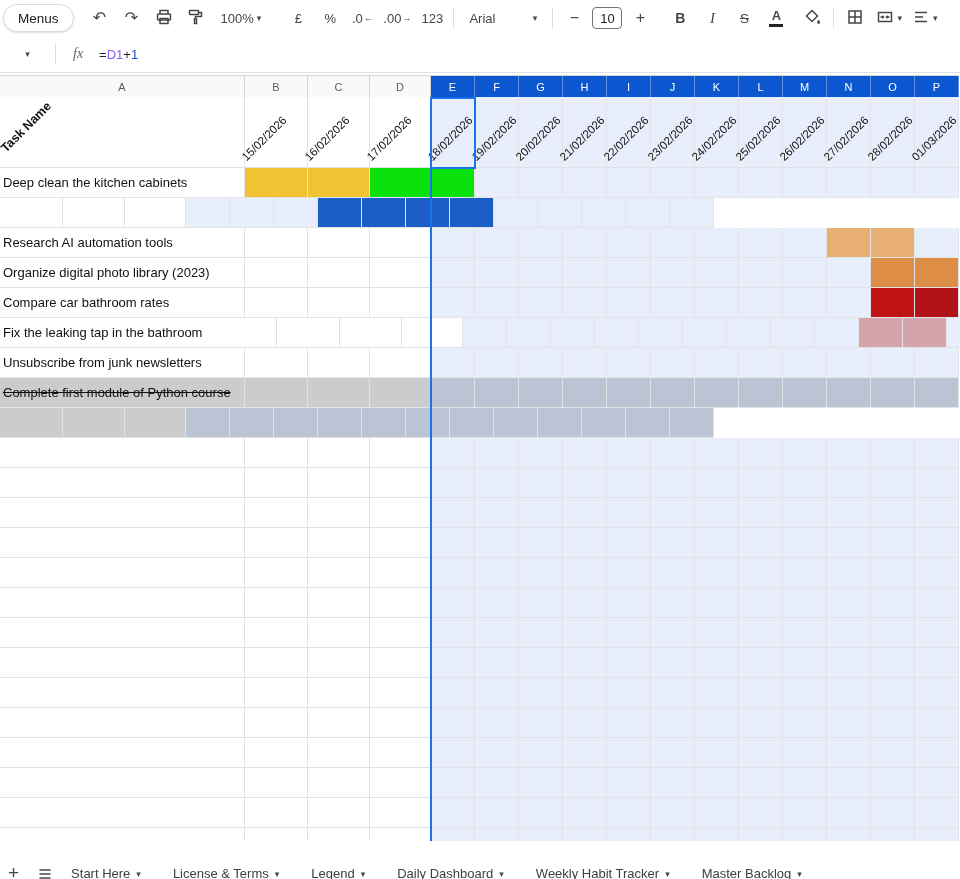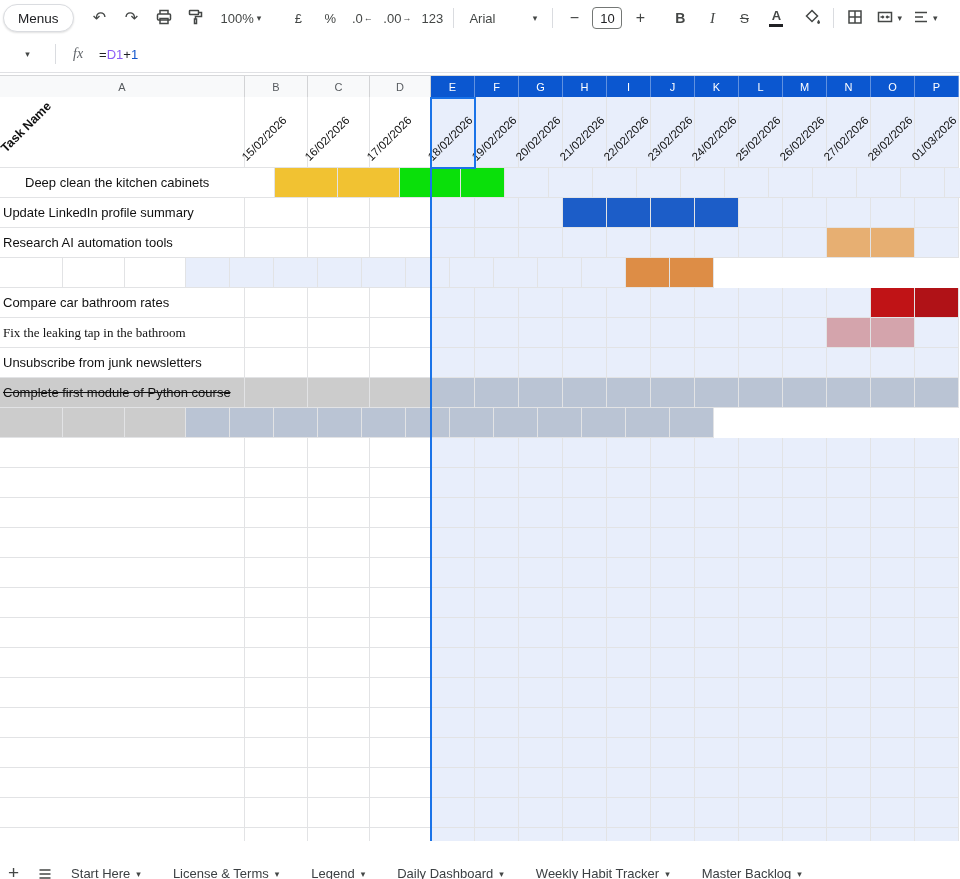--- a/index.html
+++ b/index.html
@@ -264,43 +264,40 @@
         <span class="rot">27/02/2026</span>
       </div>
       <div class="cell selcol" style="width: 44px;">
         <span class="rot">28/02/2026</span>
       </div>
       <div class="cell selcol" style="width: 44px;">
         <span class="rot">01/03/2026</span>
       </div>
     </div>
     <div class="g-row datarow">
-      <div class="cell" style="width: 275px; padding-left: 22px;">
+      <div class="cell" style="width: 245px;">
         <span class="tasktext">Deep clean the kitchen cabinets</span>
       </div>
       <div class="cell" style="width: 63px; background: rgb(241, 194, 50);"></div>
       <div class="cell" style="width: 62px; background: rgb(241, 194, 50);"></div>
       <div class="cell" style="width: 61px; background: rgb(10, 224, 10);"></div>
       <div class="cell" style="width: 44px; background: rgb(10, 224, 10);"></div>
       <div class="cell" style="width: 44px; background: rgb(232, 238, 251);"></div>
       <div class="cell" style="width: 44px; background: rgb(232, 238, 251);"></div>
       <div class="cell" style="width: 44px; background: rgb(232, 238, 251);"></div>
       <div class="cell" style="width: 44px; background: rgb(232, 238, 251);"></div>
       <div class="cell" style="width: 44px; background: rgb(232, 238, 251);"></div>
       <div class="cell" style="width: 44px; background: rgb(232, 238, 251);"></div>
       <div class="cell" style="width: 44px; background: rgb(232, 238, 251);"></div>
       <div class="cell" style="width: 44px; background: rgb(232, 238, 251);"></div>
       <div class="cell" style="width: 44px; background: rgb(232, 238, 251);"></div>
       <div class="cell" style="width: 44px; background: rgb(232, 238, 251);"></div>
       <div class="cell" style="width: 44px; background: rgb(232, 238, 251);"></div>
     </div>
     <div class="g-row datarow">
-      <div class="cell" style="width: 245px;">
-        <span class="tasktext">Update LinkedIn profile summary</span>
-      </div>
       <div class="cell" style="width: 63px;"></div>
       <div class="cell" style="width: 62px;"></div>
       <div class="cell" style="width: 61px;"></div>
       <div class="cell" style="width: 44px; background: rgb(232, 238, 251);"></div>
       <div class="cell" style="width: 44px; background: rgb(232, 238, 251);"></div>
       <div class="cell" style="width: 44px; background: rgb(232, 238, 251);"></div>
       <div class="cell" style="width: 44px; background: rgb(28, 93, 200);"></div>
       <div class="cell" style="width: 44px; background: rgb(28, 93, 200);"></div>
       <div class="cell" style="width: 44px; background: rgb(28, 93, 200);"></div>
       <div class="cell" style="width: 44px; background: rgb(28, 93, 200);"></div>
@@ -324,20 +321,23 @@
       <div class="cell" style="width: 44px; background: rgb(232, 238, 251);"></div>
       <div class="cell" style="width: 44px; background: rgb(232, 238, 251);"></div>
       <div class="cell" style="width: 44px; background: rgb(232, 238, 251);"></div>
       <div class="cell" style="width: 44px; background: rgb(232, 238, 251);"></div>
       <div class="cell" style="width: 44px; background: rgb(232, 238, 251);"></div>
       <div class="cell" style="width: 44px; background: rgb(231, 175, 114);"></div>
       <div class="cell" style="width: 44px; background: rgb(231, 175, 114);"></div>
       <div class="cell" style="width: 44px; background: rgb(232, 238, 251);"></div>
     </div>
     <div class="g-row datarow">
+      <div class="cell" style="width: 245px;">
+        <span class="tasktext">Organize digital photo library (2023)</span>
+      </div>
       <div class="cell" style="width: 63px;"></div>
       <div class="cell" style="width: 62px;"></div>
       <div class="cell" style="width: 61px;"></div>
       <div class="cell" style="width: 44px; background: rgb(232, 238, 251);"></div>
       <div class="cell" style="width: 44px; background: rgb(232, 238, 251);"></div>
       <div class="cell" style="width: 44px; background: rgb(232, 238, 251);"></div>
       <div class="cell" style="width: 44px; background: rgb(232, 238, 251);"></div>
       <div class="cell" style="width: 44px; background: rgb(232, 238, 251);"></div>
       <div class="cell" style="width: 44px; background: rgb(232, 238, 251);"></div>
       <div class="cell" style="width: 44px; background: rgb(232, 238, 251);"></div>
@@ -361,21 +361,21 @@
       <div class="cell" style="width: 44px; background: rgb(232, 238, 251);"></div>
       <div class="cell" style="width: 44px; background: rgb(232, 238, 251);"></div>
       <div class="cell" style="width: 44px; background: rgb(232, 238, 251);"></div>
       <div class="cell" style="width: 44px; background: rgb(232, 238, 251);"></div>
       <div class="cell" style="width: 44px; background: rgb(232, 238, 251);"></div>
       <div class="cell" style="width: 44px; background: rgb(232, 238, 251);"></div>
       <div class="cell" style="width: 44px; background: rgb(192, 19, 22);"></div>
       <div class="cell" style="width: 44px; background: rgb(176, 18, 23);"></div>
     </div>
     <div class="g-row datarow">
-      <div class="cell" style="width: 245px; font-family: Liberation Serif, serif;">
+      <div class="cell" style="width: 277px;">
         <span class="tasktext">Fix the leaking tap in the bathroom</span>
       </div>
       <div class="cell" style="width: 63px;"></div>
       <div class="cell" style="width: 62px;"></div>
       <div class="cell" style="width: 61px;"></div>
       <div class="cell" style="width: 44px; background: rgb(232, 238, 251);"></div>
       <div class="cell" style="width: 44px; background: rgb(232, 238, 251);"></div>
       <div class="cell" style="width: 44px; background: rgb(232, 238, 251);"></div>
       <div class="cell" style="width: 44px; background: rgb(232, 238, 251);"></div>
       <div class="cell" style="width: 44px; background: rgb(232, 238, 251);"></div>

